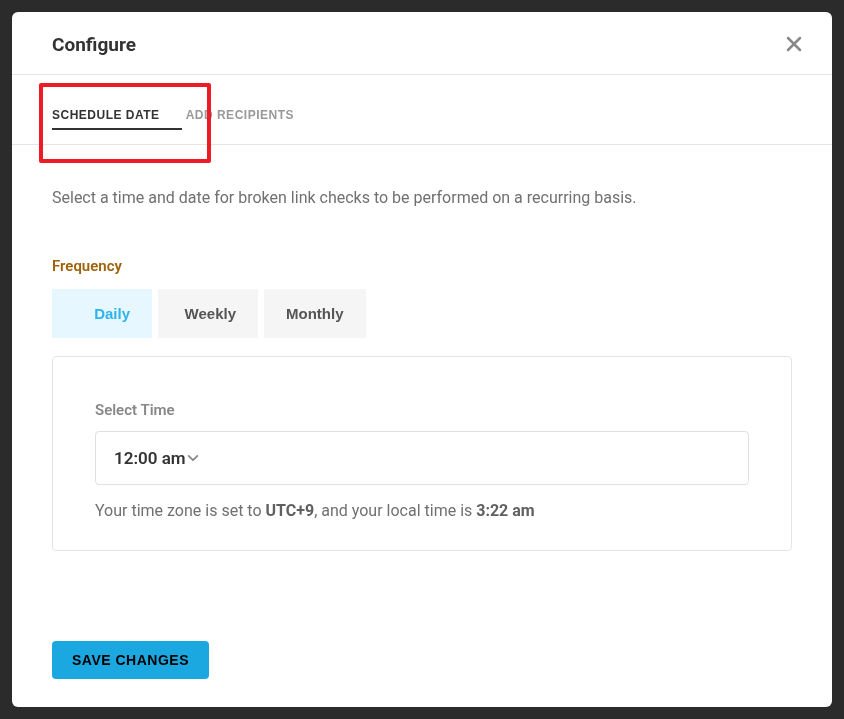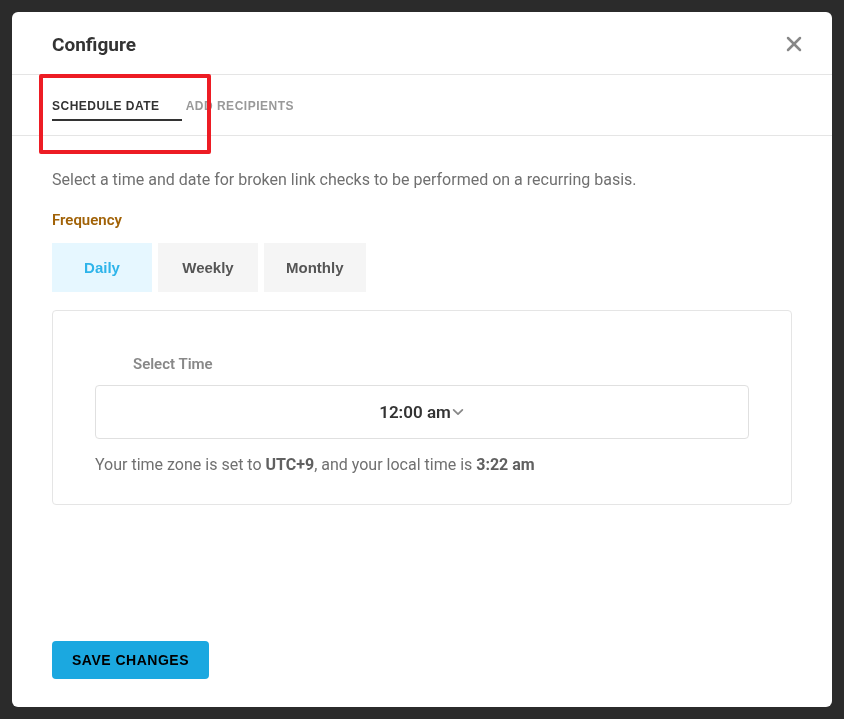--- a/index.html
+++ b/index.html
@@ -15,20 +15,21 @@
       padding: 12px;
     }
     .modal {
       background: #ffffff;
       border-radius: 6px;
       width: 100%;
       height: 100%;
       display: flex;
       flex-direction: column;
       overflow: hidden;
+      gap: 9px;
     }
     .modal-header {
       display: flex;
       justify-content: space-between;
       align-items: center;
       padding: 20px 26px 18px 40px;
       border-bottom: 1px solid #e5e5e5;
     }
     .modal-title {
       font-size: 19px;
@@ -88,21 +89,21 @@
       left: 40px;
       width: 130px;
     }
     .modal-body {
       padding: 34px 40px 20px 40px;
       flex: 1;
     }
     .description {
       color: #707070;
       font-size: 16px;
-      margin-bottom: 22px;
+      margin-bottom: 50px;
     }
     .frequency-label {
       color: #a16207;
       font-size: 15px;
       font-weight: 600;
       margin-bottom: 14px;
     }
     .frequency-group {
       display: flex;
       gap: 6px;
@@ -110,45 +111,44 @@
     }
     .freq-btn {
       padding: 16px 22px;
       border: none;
       background: #f5f5f5;
       color: #555;
       font-size: 15px;
       font-weight: 600;
       cursor: pointer;
       min-width: 100px;
-      text-align: center;
+      text-align: right;
     }
     .freq-btn.active {
       background: #e6f7ff;
       color: #2eb4ea;
     }
     .time-panel {
       border: 1px solid #e5e5e5;
       border-radius: 4px;
       padding: 44px 42px 30px 42px;
     }
     .select-time-label {
       color: #888;
       font-size: 15px;
       font-weight: 600;
       margin-bottom: 12px;
-      margin-left: 38px;
     }
     .time-select {
       width: 100%;
       border: 1px solid #e0e0e0;
       border-radius: 4px;
       padding: 16px 18px;
       display: flex;
-      justify-content: center;
+      justify-content: flex-start;
       align-items: center;
       cursor: pointer;
       background: #fff;
       margin-bottom: 16px;
     }
     .time-select-value {
       font-size: 17px;
       font-weight: 600;
       color: #333;
     }

